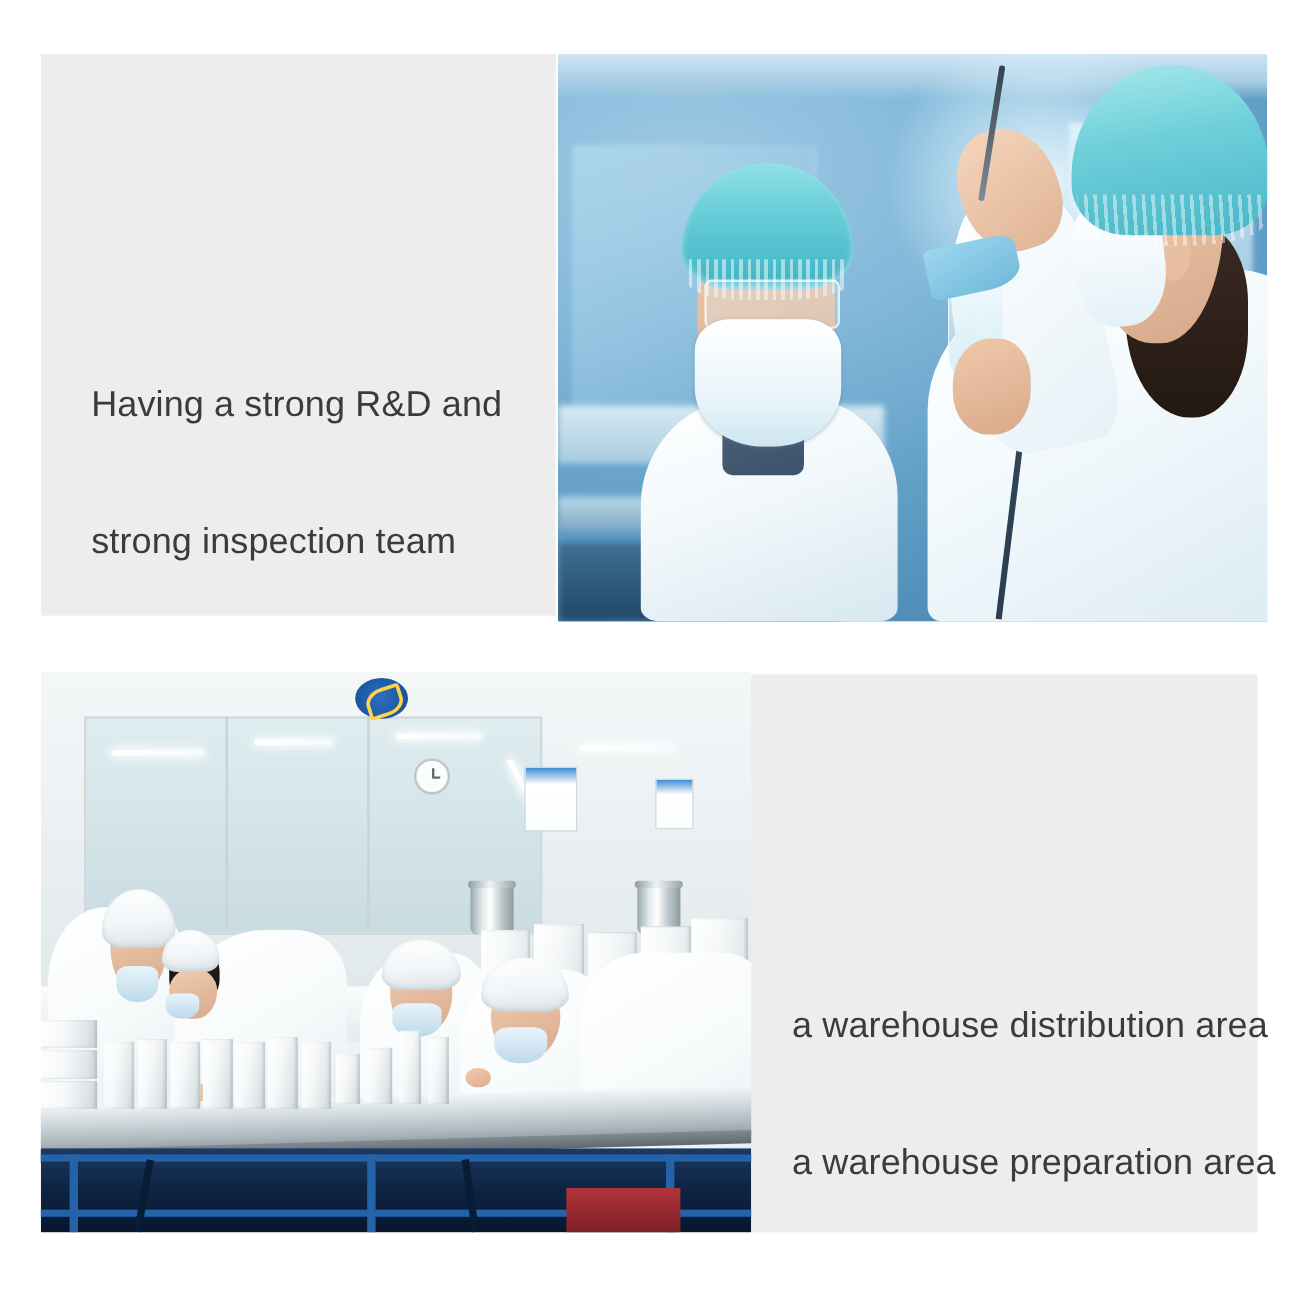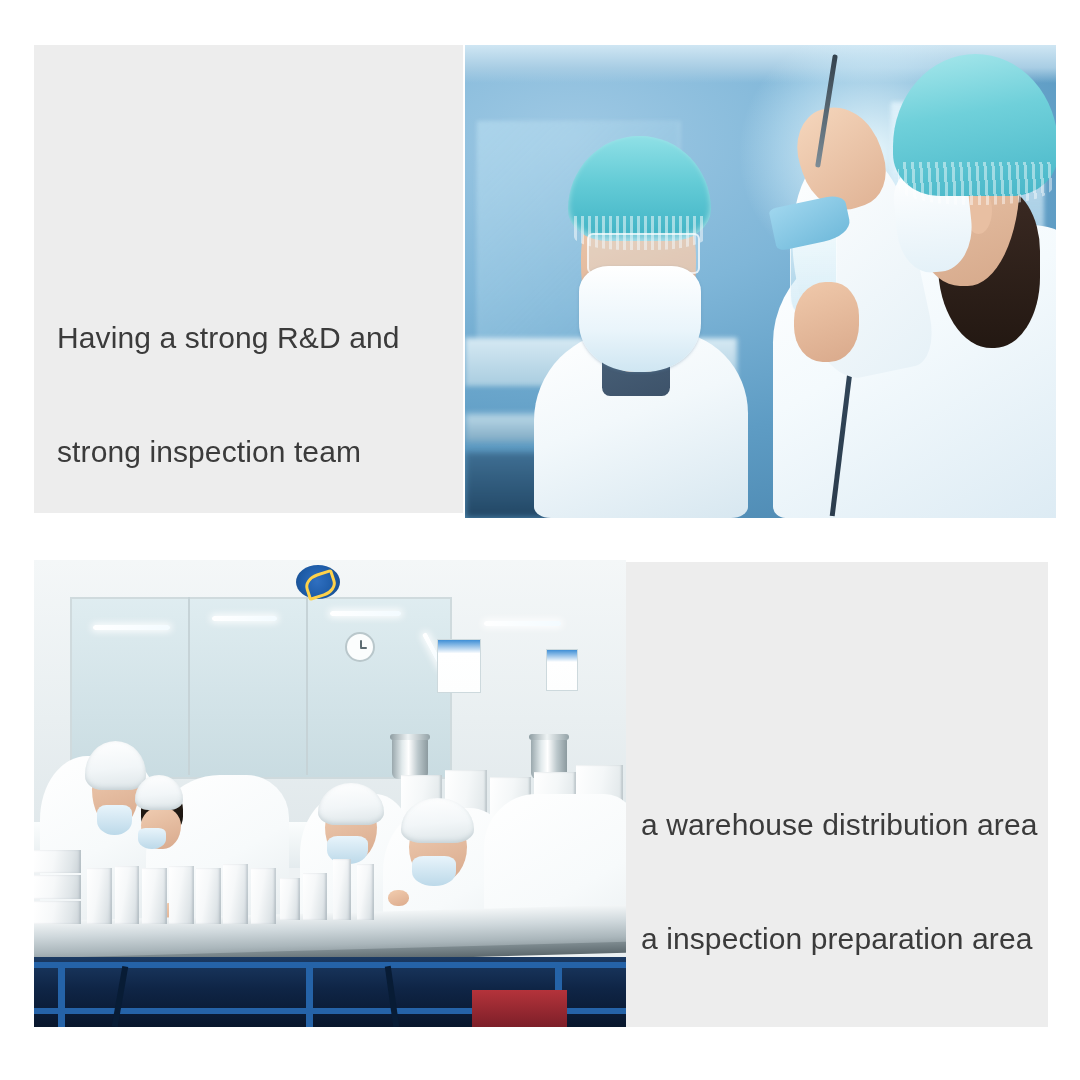--- a/index.html
+++ b/index.html
@@ -34,31 +34,31 @@
   }
   .caption {
     position: absolute;
     color: #3b3b3b;
     font-size: 30px;
     line-height: 38px;
     font-weight: 400;
     letter-spacing: 0.1px;
     white-space: pre;
   }
-  .caption .line { display: block; }
+  .caption .line { display: block; margin-left: 19px; }
 
   
   #panel-top   { left: 34px;  top: 45px;  width: 429px; height: 468px; }
   #photo-top   { left: 465px; top: 45px;  width: 591px; height: 473px; }
   #caption-top { left: 57px;  top: 243px; }
 
   
   #panel-bottom   { left: 620px; top: 562px; width: 428px; height: 465px; }
   #photo-bottom   { left: 34px;  top: 560px; width: 592px; height: 467px; }
-  #caption-bottom { left: 641px; top: 730px; }
+  #caption-bottom { left: 641px; top: 760px; }
 
   
   .lab {
     position: absolute; inset: 0;
     background:
       radial-gradient(120% 90% at 18% 20%, #9fc9e4 0%, #7fb6d8 38%, #5e9cc4 72%, #4d89b2 100%);
   }
   .lab-glow {
     position: absolute; left: 40%; top: -12%; width: 58%; height: 70%;
     background: radial-gradient(closest-side, rgba(240,252,255,.92), rgba(220,245,255,.35) 55%, rgba(255,255,255,0) 78%);
@@ -508,16 +508,16 @@
       <div class="wh-blueframe" style="left:88%; top:86%; width:1.2%; height:14%;"></div>
       <div class="wh-blueframe" style="left:-1%; top:96%; width:102%; height:1.2%;"></div>
       <div class="wh-legdark" style="left:14%; top:87%; width:1%; height:13%; transform:rotate(10deg);"></div>
       <div class="wh-legdark" style="left:60%; top:87%; width:1%; height:13%; transform:rotate(-8deg);"></div>
       <div class="wh-redbin"></div>
     </div>
   </div>
 
   <div class="caption" id="caption-bottom">
     <span class="line">a warehouse distribution area</span>
-    <span class="line">a inspection preparation area</span>
+    <span class="line">a warehouse preparation area</span>
   </div>
 
 </div>
 
 </body></html>

